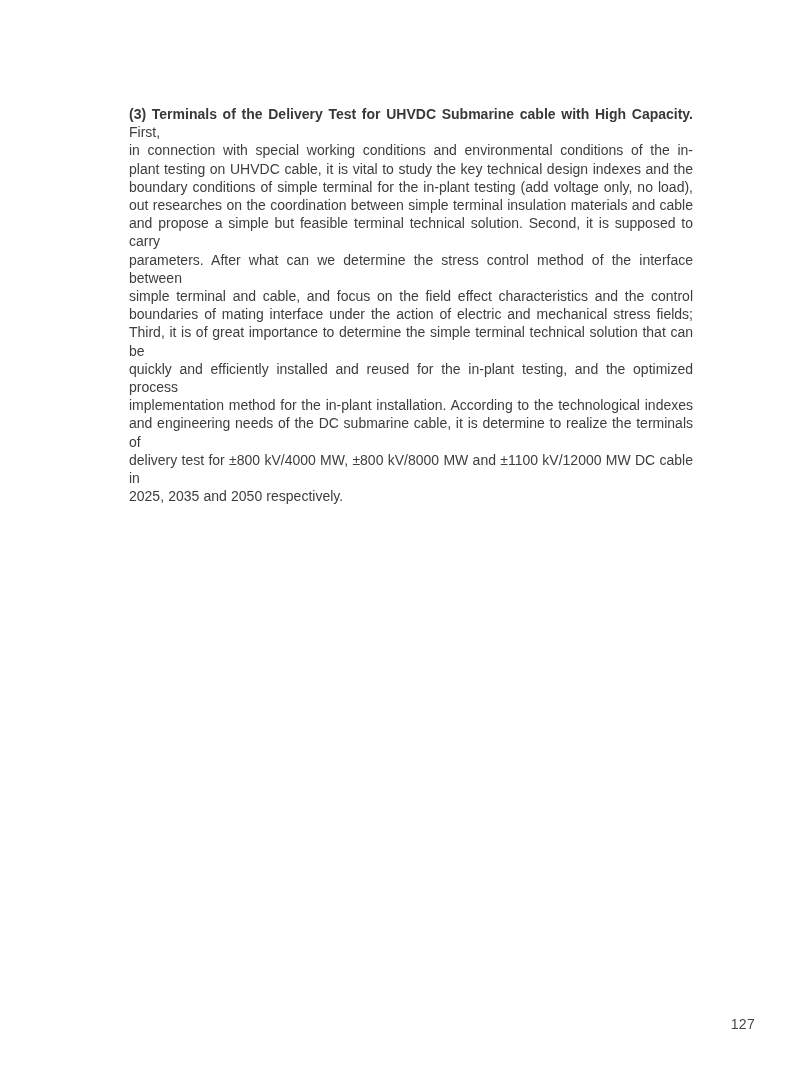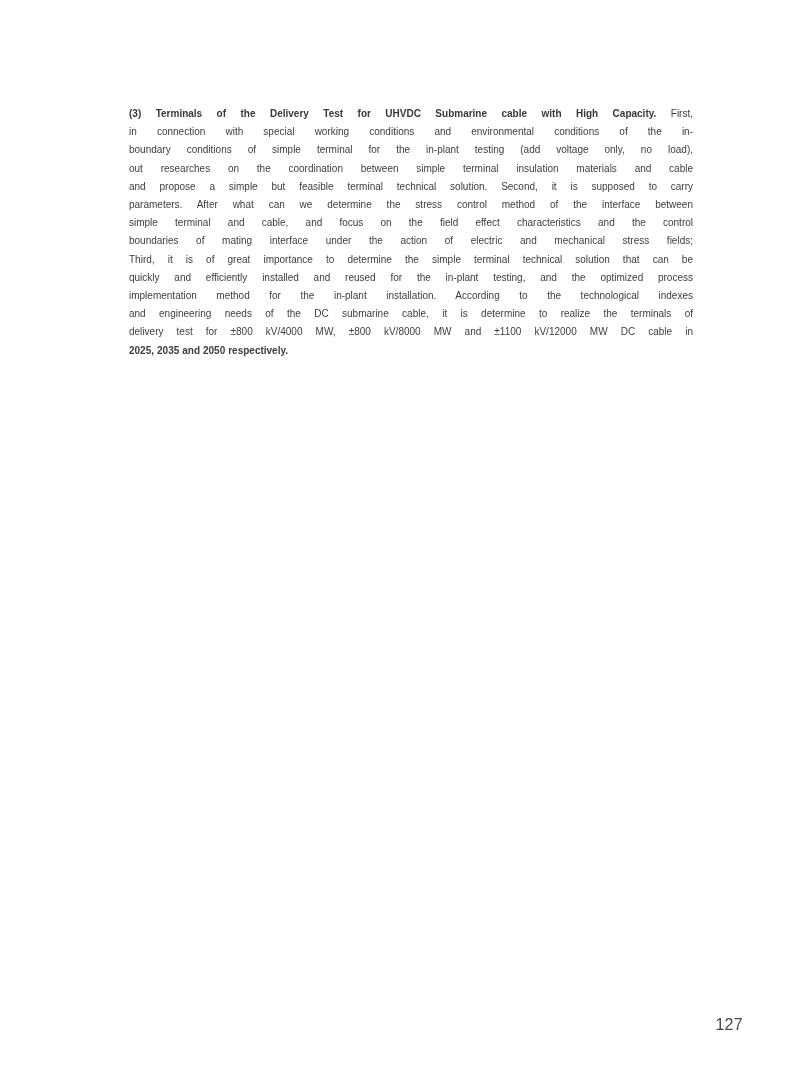--- a/index.html
+++ b/index.html
@@ -13,57 +13,57 @@
     height: 1077px;
     font-family: "Liberation Sans", sans-serif;
     color: #3d3d3d;
     overflow: hidden;
   }
   .textblock {
     position: absolute;
     left: 129px;
     top: 105px;
     width: 564px;
-    font-size: 10px;
+    font-size: 14px;
     color: #3d3d3d;
   }
   .line {
     line-height: 18.2px;
     text-align: justify;
     text-align-last: justify;
     -moz-text-align-last: justify;
     word-spacing: 0.02em;
   }
   .line.last {
     text-align-last: left;
-    font-weight: bold;
     -moz-text-align-last: left;
   }
   .run-in-heading {
     font-weight: bold;
     color: #383838;
   }
   .pageno {
     position: absolute;
     top: 1016px;
-    right: 50px;
-    font-size: 16px;
+    right: 38px;
+    font-size: 14px;
     color: #44474a;
     letter-spacing: 0.3px;
   }
 </style>
 </head>
 <body>
 
 <div class="textblock">
   <div class="line">
     <span class="run-in-heading">(3) Terminals of the Delivery Test for UHVDC Submarine cable with High Capacity.</span>
     <span>First,</span>
   </div>
   <div class="line">in connection with special working conditions and environmental conditions of the in-</div>
+  <div class="line">plant testing on UHVDC cable, it is vital to study the key technical design indexes and the</div>
   <div class="line">boundary conditions of simple terminal for the in-plant testing (add voltage only, no load),</div>
   <div class="line">out researches on the coordination between simple terminal insulation materials and cable</div>
   <div class="line">and propose a simple but feasible terminal technical solution. Second, it is supposed to carry</div>
   <div class="line">parameters. After what can we determine the stress control method of the interface between</div>
   <div class="line">simple terminal and cable, and focus on the field effect characteristics and the control</div>
   <div class="line">boundaries of mating interface under the action of electric and mechanical stress fields;</div>
   <div class="line">Third, it is of great importance to determine the simple terminal technical solution that can be</div>
   <div class="line">quickly and efficiently installed and reused for the in-plant testing, and the optimized process</div>
   <div class="line">implementation method for the in-plant installation. According to the technological indexes</div>
   <div class="line">and engineering needs of the DC submarine cable, it is determine to realize the terminals of</div>

